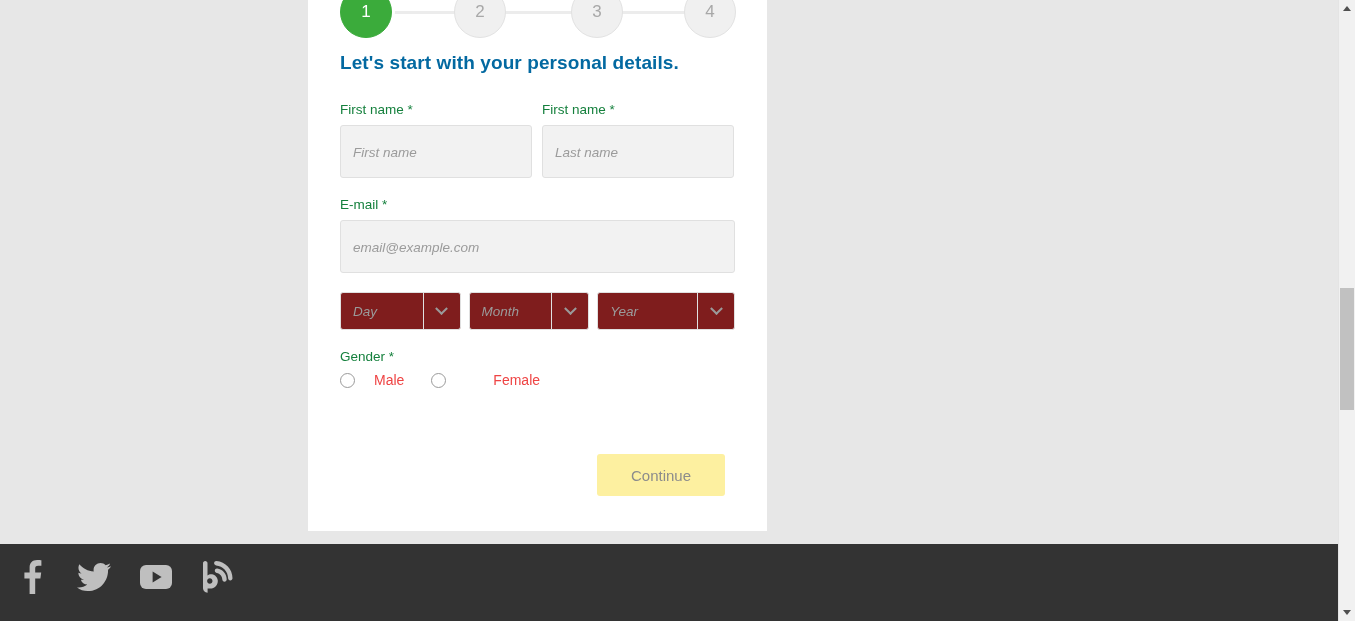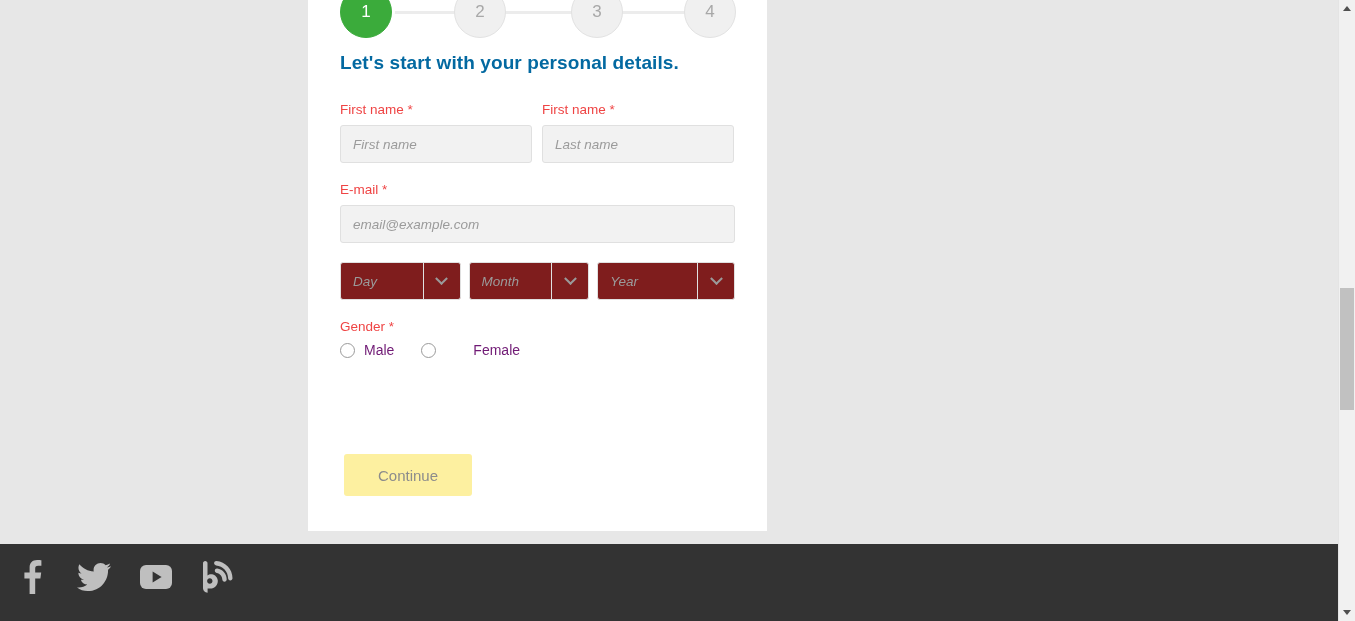--- a/index.html
+++ b/index.html
@@ -96,35 +96,35 @@
 
   
   .form {
     position: absolute;
     left: 32px;
     top: 140px;
     width: 395px;
   }
   .field-label {
     font-size: 13.5px;
-    color: #ef4444;
+    color: #15803d;
     margin-bottom: 8px;
     display: block;
     font-weight: 400;
   }
   .row {
     display: flex;
     gap: 10px;
   }
   .col-half { width: 192px; }
   .col-full { width: 395px; }
 
   .txt-input {
     width: 100%;
-    height: 38px;
+    height: 53px;
     background: #f2f2f2;
     border: 1px solid #e0e0e0;
     border-radius: 3px;
     padding: 0 12px;
     font-size: 14px;
     font-family: "Liberation Sans", sans-serif;
     color: #a21caf;
     outline: none;
   }
   .txt-input::placeholder {
@@ -190,32 +190,33 @@
   .radio-item + .radio-item { margin-left: 27px; gap: 28px; }
   .radio-dot {
     width: 15px;
     height: 15px;
     border-radius: 50%;
     border: 1.5px solid #9a9a9a;
     background: #ffffff;
     flex: none;
   }
   .radio-label {
-    margin-left: 9px;
+    margin-left: 19px;
     font-size: 14px;
-    color: #701a75;
+    color: #ef4444;
   }
 
   
   .btn-row {
     position: absolute;
-    left: 36px;
+    left: 22px;
     top: 492px;
     width: 395px;
     display: flex;
+    justify-content: flex-end;
   }
   .btn-continue {
     width: 128px;
     height: 42px;
     background: #fdf0a0;
     color: #8c8c8c;
     border: none;
     border-radius: 3px;
     font-size: 15px;
     font-family: "Liberation Sans", sans-serif;

